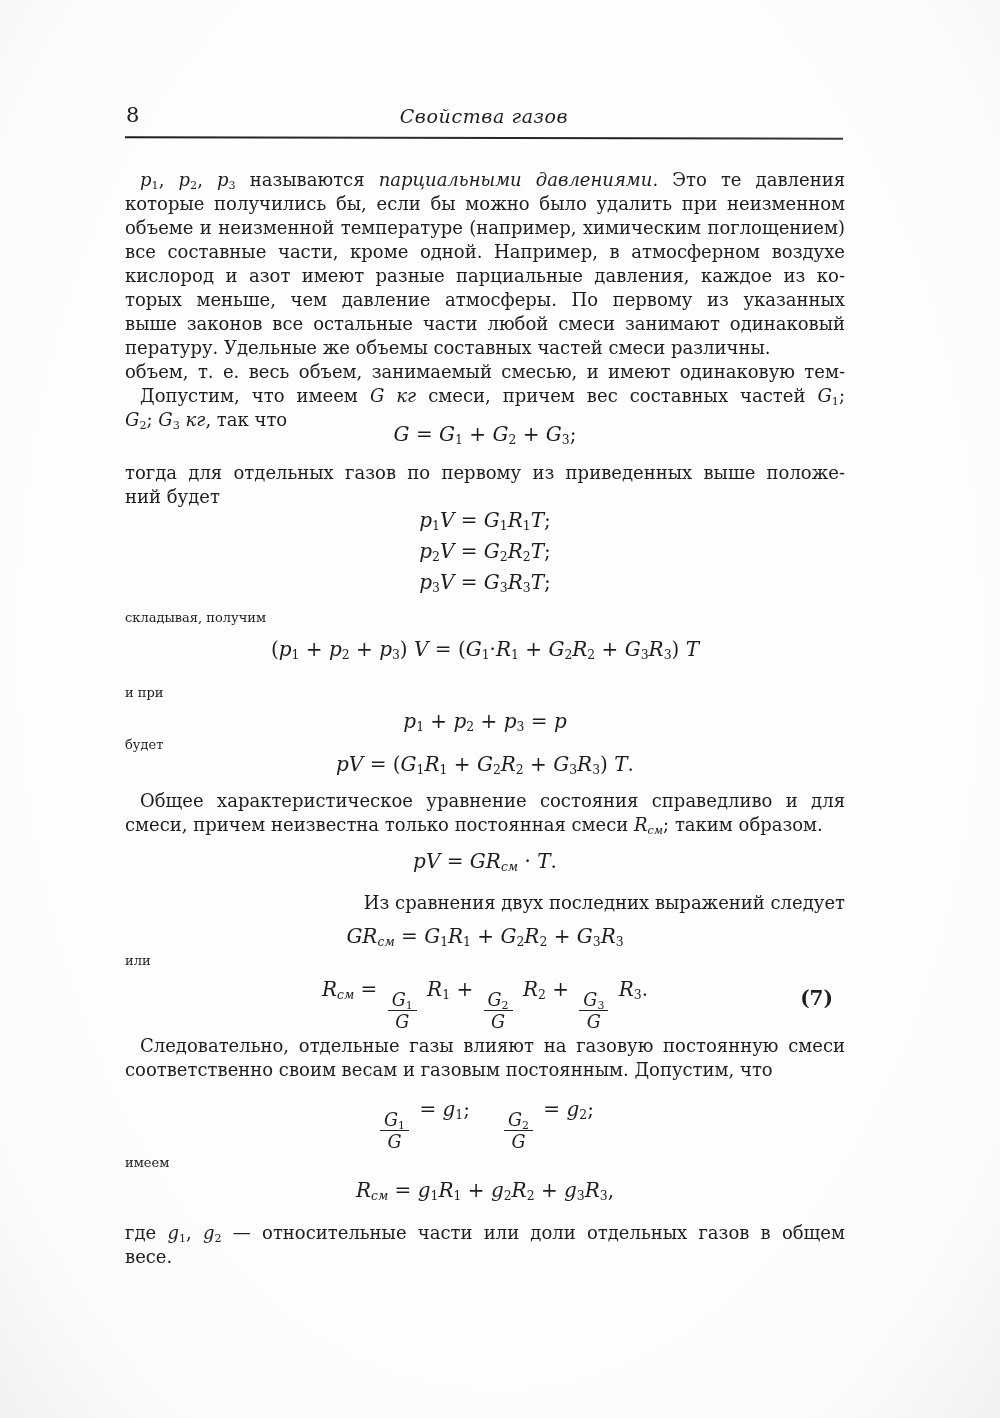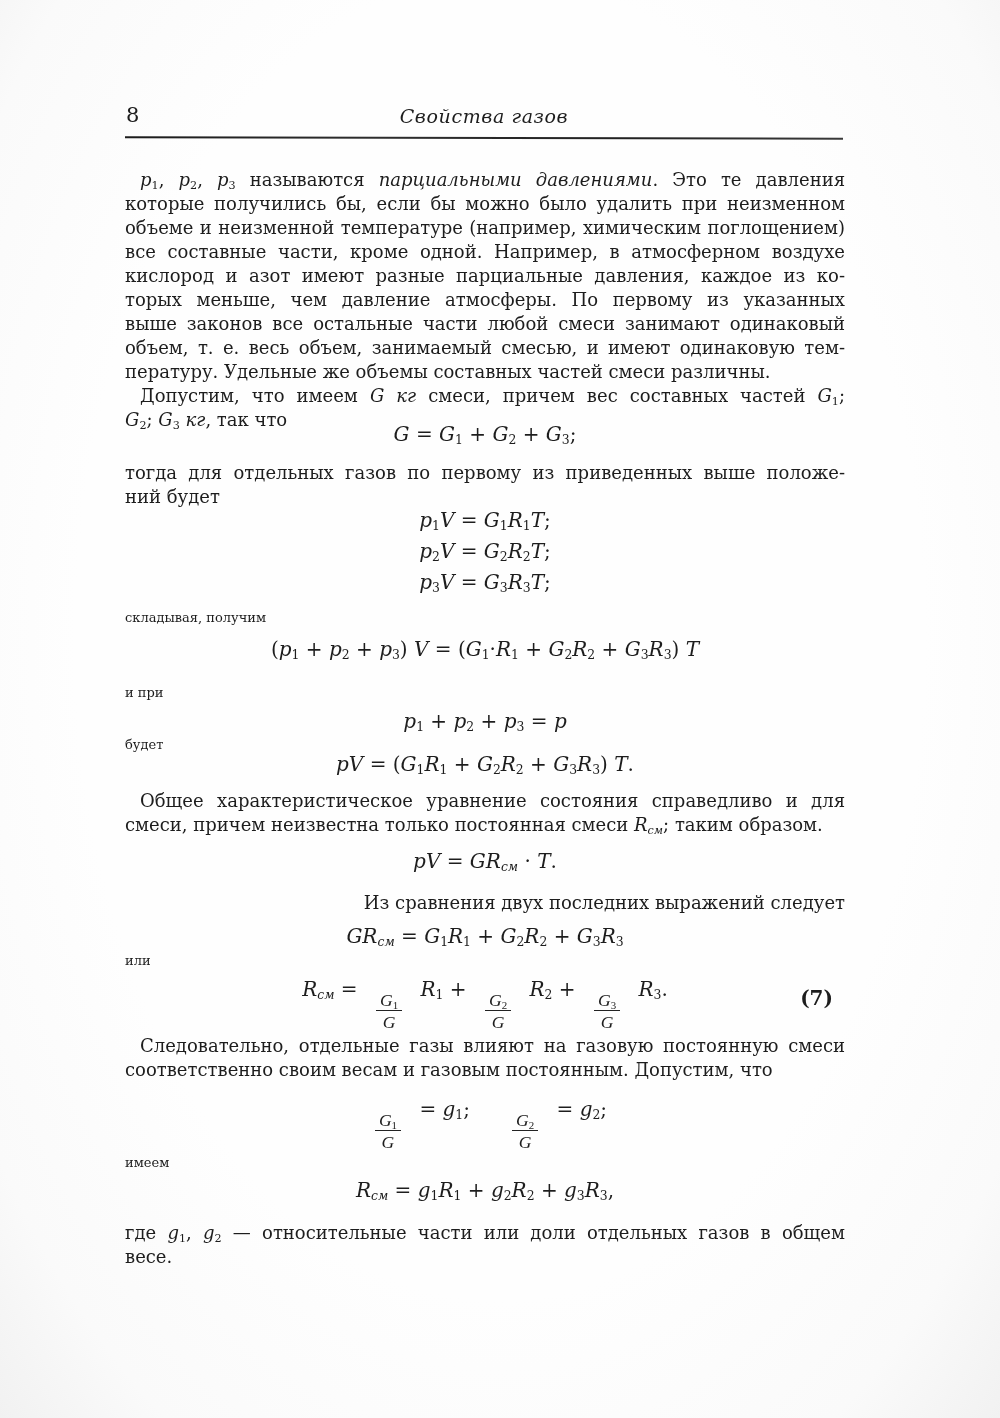--- a/index.html
+++ b/index.html
@@ -26,21 +26,21 @@
   .ln.j{white-space:normal;text-align:justify;text-align-last:justify;}
   .ln.ind{text-indent:15px;text-align:right;}
   .side{position:absolute;left:125px;font-size:13px;line-height:24px;}
   
   .eq{position:absolute;left:125px;width:720px;text-align:center;
       font-size:20px;line-height:26px;}
   .eq em, .para em, .side em{font-style:italic;}
   sub{font-size:0.62em;line-height:0;vertical-align:-0.28em;letter-spacing:0;}
   .eq-stack .srow{height:31px;line-height:31px;}
   .frac{display:inline-flex;flex-direction:column;align-items:center;
-        vertical-align:-0.55em;margin:0 12px;font-size:0.88em;line-height:1.15;font-family:Liberation Serif, serif;}
+        vertical-align:-0.55em;margin:0 4px;font-size:0.88em;line-height:1.15;}
   .frac .num{border-bottom:1.7px solid #222;padding:0 4px 0px;}
   .frac .den{padding-top:1px;}
   .eqno{position:absolute;right:12px;top:9px;font-weight:700;font-size:20px;font-style:normal;}
   .eq-tall{line-height:46px;}
 </style>
 </head>
 <body>
 
 <div id="page">
 
@@ -49,22 +49,22 @@
   <div class="rule"></div>
 
   <div class="para" style="top:168px">
     <div class="ln j ind"><em>p</em><sub>1</sub>, <em>p</em><sub>2</sub>, <em>p</em><sub>3</sub> называются <em>парциальными давлениями</em>. Это те давления</div>
     <div class="ln j">которые получились бы, если бы можно было удалить при неизменном</div>
     <div class="ln j">объеме и неизменной температуре (например, химическим поглощением)</div>
     <div class="ln j">все составные части, кроме одной. Например, в атмосферном воздухе</div>
     <div class="ln j">кислород и азот имеют разные парциальные давления, каждое из ко-</div>
     <div class="ln j">торых меньше, чем давление атмосферы. По первому из указанных</div>
     <div class="ln j">выше законов все остальные части любой смеси занимают одинаковый</div>
+    <div class="ln">пературу. Удельные же объемы составных частей смеси различны.</div>
     <div class="ln j">объем, т. е. весь объем, занимаемый смесью, и имеют одинаковую тем-</div>
-    <div class="ln">пературу. Удельные же объемы составных частей смеси различны.</div>
   </div>
 
   <div class="para" style="top:384px">
     <div class="ln j ind">Допустим, что имеем <em>G</em> <em>кг</em> смеси, причем вес составных частей <em>G</em><sub>1</sub>;</div>
     <div class="ln"><em>G</em><sub>2</sub>; <em>G</em><sub>3</sub> <em>кг</em>, так что</div>
   </div>
 
   <div class="eq" style="top:421px"><em>G</em> = <em>G</em><sub>1</sub> + <em>G</em><sub>2</sub> + <em>G</em><sub>3</sub>;</div>
 
   <div class="para" style="top:461px">

